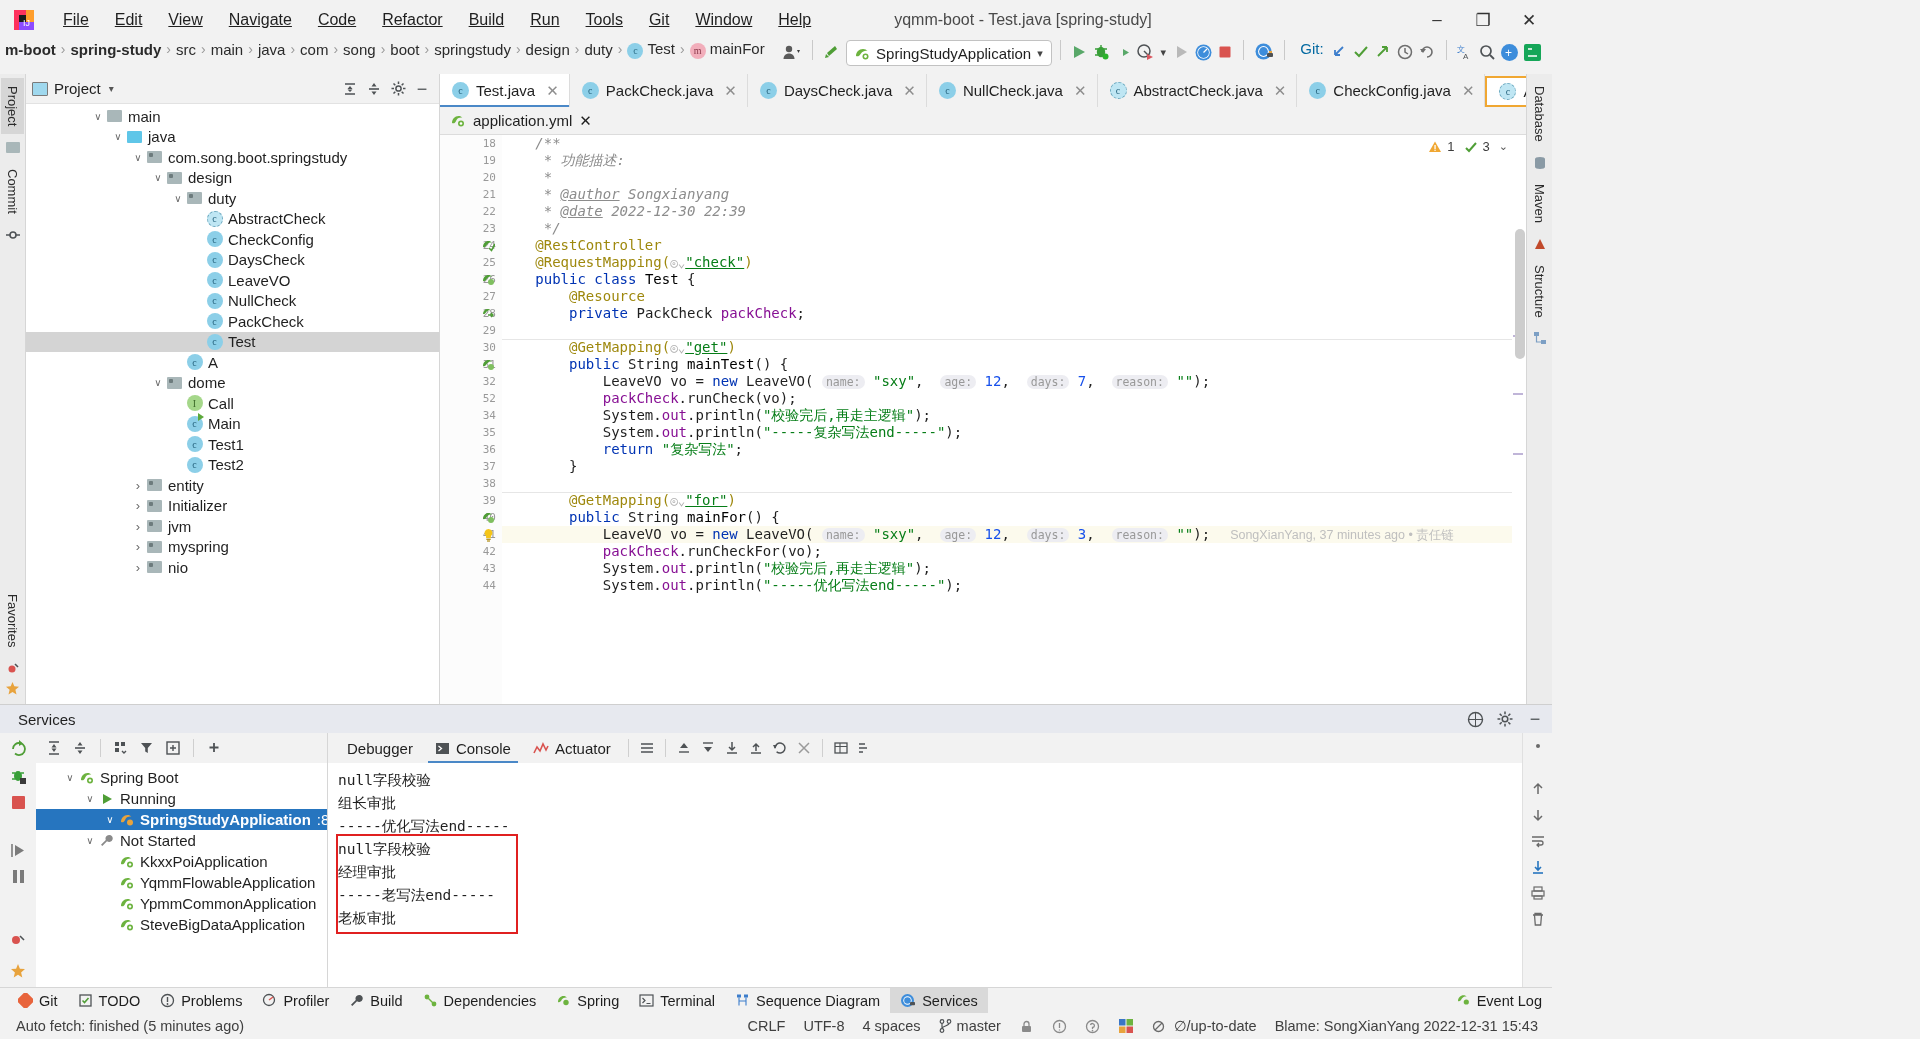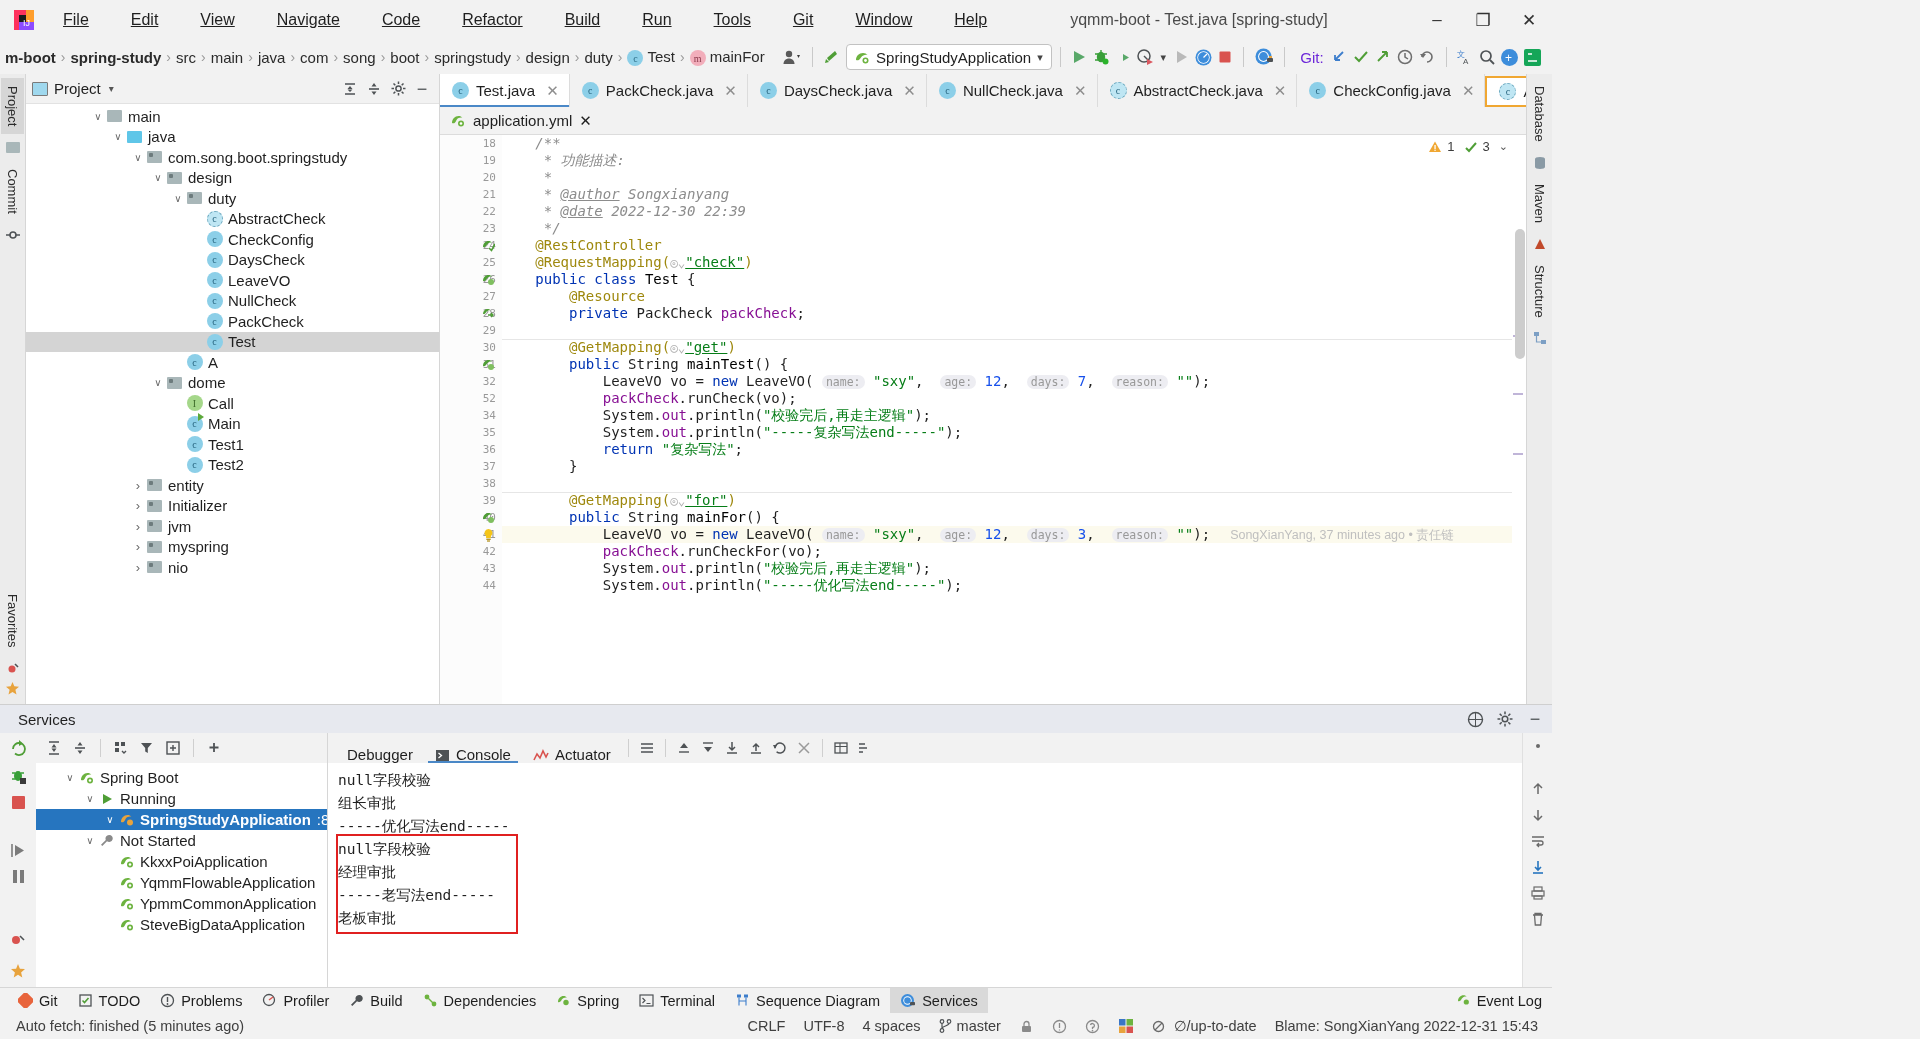--- a/index.html
+++ b/index.html
@@ -12,53 +12,53 @@
     -webkit-font-smoothing: antialiased;
   }
   .app { width:1552px; height:1039px; display:flex; flex-direction:column; background:#f2f2f2; }
 
   
   .menubar {
     height:40px; display:flex; align-items:center; background:#f2f2f2;
     padding-left:12px; position:relative; flex:none;
   }
   .ij-logo { width:24px; height:24px; margin-right:14px; flex:none; position:relative; }
-  .menu-items { display:flex; align-items:flex-start; gap:16px; }
+  .menu-items { display:flex; align-items:flex-start; gap:0px; }
   .menu-item {
     padding:4px 13px; font-size:16px; color:#1f1f1f; cursor:default; white-space:nowrap;
   }
   .menu-item u { text-decoration:underline; }
   .win-title {
     margin-left:70px; font-size:16px; color:#4a4a4a; white-space:nowrap;
   }
   .win-ctrl { position:absolute; right:0; top:0; height:40px; display:flex; align-items:center; }
   .wc { width:46px; height:40px; display:flex; align-items:center; justify-content:center; font-size:17px; color:#333; }
 
   
   .toolbar {
-    height:34px; display:flex; align-items:center; background:#f2f2f2;
+    height:34px; display:flex; align-items:flex-start; background:#f2f2f2;
     padding:0 8px 0 0; flex:none; position:relative;
   }
   .crumbs { display:flex; align-items:center; padding-left:2px; white-space:nowrap; }
   .crumb { font-size:15px; color:#2b2b2b; padding:0 3px; }
   .crumb.bold { font-weight:bold; }
   .crumb-sep { color:#9a9a9a; font-size:14px; padding:0 2px; }
   .crumb-ico { width:16px;height:16px;border-radius:50%;display:inline-flex;align-items:center;justify-content:center;
       font-size:10px;color:#fff;margin-right:4px; font-family:"Liberation Serif",serif;}
   .ic-c { background:#8ccfe8; color:#2d6f88; }
   .ic-m { background:#f2aebb; color:#8b3a4c; }
 
   .tb-sep { width:1px; height:20px; background:#c9c9c9; margin:0 8px; }
   .tb-icon { width:24px; height:24px; display:flex; align-items:center; justify-content:center; margin:0 2px; }
 
   .runconfig {
     display:flex; align-items:center; gap:6px; border:1px solid #c2c2c2; background:#fff;
     height:26px; padding:0 8px 0 6px; border-radius:4px; font-size:15px; margin-left:4px;
   }
-  .git-label { font-size:15px; color:#6d28d9; margin-left:8px; margin-right:4px; }
+  .git-label { font-size:15px; color:#0369a1; margin-left:8px; margin-right:4px; }
 
   
   .body { flex:1; display:flex; min-height:0; }
 
   
   .rail {
     width:26px; background:#ececec; border-right:1px solid #d6d6d6;
     display:flex; flex-direction:column; align-items:center; flex:none; padding-top:4px;
   }
   .rail.right { border-right:none; border-left:1px solid #d6d6d6; }
@@ -147,21 +147,21 @@
   .svc-rail .sp { flex:1; }
   .svc-tree-col { width:292px; flex:none; display:flex; flex-direction:column; background:#fff; border-right:1px solid #d6d6d6;}
   .svc-toolbar { height:30px; display:flex; align-items:center; gap:2px; background:#f2f2f2; padding-left:6px; flex:none;}
   .svc-tb-i { width:24px;height:24px;display:flex;align-items:center;justify-content:center;}
   .svc-tree { flex:1; font-size:15px; padding-top:4px; overflow:hidden;}
   .srow { height:21px; display:flex; align-items:center; white-space:nowrap; padding-left:6px;}
   .srow.sel { background:#2675bf; color:#fff; }
 
   .console-col { flex:1; display:flex; flex-direction:column; min-width:0; background:#fff; }
   .console-tabs { height:30px; display:flex; align-items:center; background:#f2f2f2; flex:none; gap:0; padding-left:8px;}
-  .ctab { display:flex; align-items:flex-end; gap:6px; font-size:15px; padding:0 11px; height:30px; position:relative;}
+  .ctab { display:flex; align-items:center; gap:6px; font-size:15px; padding:0 11px; height:30px; position:relative;}
   .ctab.active:after{content:"";position:absolute;left:4px;right:4px;bottom:0;height:2px;background:#4a88c7;}
   .ctb-sep { width:1px;height:18px;background:#cfcfcf;margin:0 6px;}
   .ctb-i { width:24px;height:24px;display:flex;align-items:center;justify-content:center;}
   .console-out { flex:1; position:relative; background:#fff; padding:6px 0 0 10px;
       font-family:"DejaVu Sans Mono", monospace; font-size:14.5px; line-height:23px; overflow:hidden;}
   .cout-line { white-space:pre; }
   .redbox { position:absolute; border:2px solid #e02020; }
   .console-right-rail { width:30px; background:#f2f2f2; display:flex; flex-direction:column; align-items:center; padding-top:6px; gap:10px; flex:none; border-left:1px solid #e0e0e0;}
 
   

